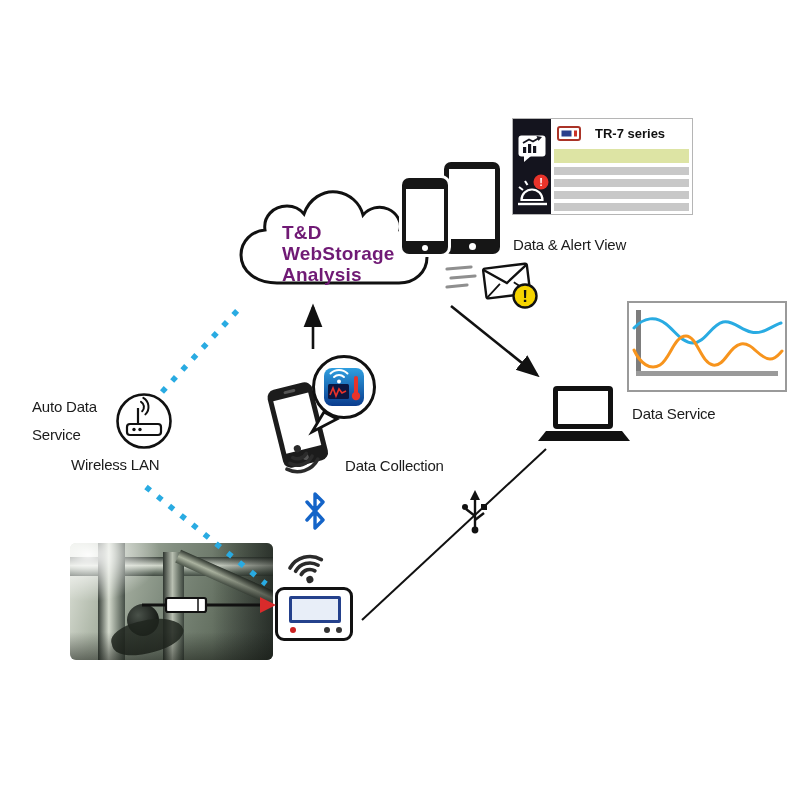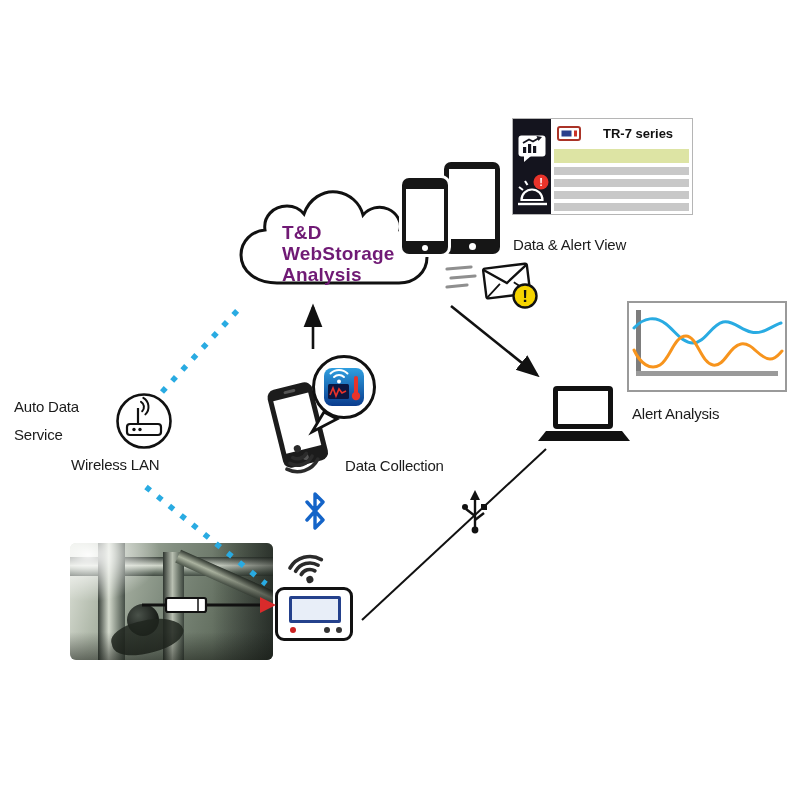--- a/index.html
+++ b/index.html
@@ -16,21 +16,21 @@
   .tablet { left: 444px; top: 162px; width: 56px; height: 92px; background: #161616; border-radius: 7px; }
   .tablet .screen { position: absolute; left: 5px; right: 5px; top: 7px; bottom: 15px; background: #fff; }
   .tablet .home { position: absolute; left: 50%; bottom: 4px; width: 7px; height: 7px; margin-left: -3.5px; border-radius: 50%; background: #fff; }
   .phone { left: 402px; top: 178px; width: 46px; height: 76px; background: #161616; border-radius: 7px; box-shadow: 0 0 0 3px #fff; }
   .phone .screen { position: absolute; left: 4px; right: 4px; top: 11px; bottom: 13px; background: #fff; }
   .phone .home { position: absolute; left: 50%; bottom: 3px; width: 6px; height: 6px; margin-left: -3px; border-radius: 50%; background: #fff; }
   
   .alert-panel { left: 512px; top: 118px; width: 181px; height: 97px; background: #fff; border: 1px solid #b5b5b5; }
   .alert-side { position: absolute; left: 0; top: 0; bottom: 0; width: 38px; background: #14141e; }
   .alert-main { position: absolute; left: 38px; right: 0; top: 0; bottom: 0; }
-  .alert-head { display: flex; align-items: center; gap: 22px; height: 29px; padding: 0 6px; }
+  .alert-head { display: flex; align-items: center; gap: 14px; height: 29px; padding: 0 6px; }
   .alert-head .name { font-size: 13px; font-weight: bold; color: #111; }
   .row-hl { height: 14px; margin: 1px 3px 0 3px; background: #dde4a4; }
   .row-g  { height: 8px;  margin: 4px 3px 0 3px; background: #c8c8c8; }
   
   .chart-panel { left: 627px; top: 301px; width: 160px; height: 91px; background: #fff; border: 2px solid #9a9a9a; }
   
   .logger { left: 275px; top: 587px; width: 78px; height: 54px; background: #fff; border: 3.5px solid #111; border-radius: 9px; }
   .logger .lcd { position: absolute; left: 11px; top: 6px; width: 52px; height: 27px; background: #e8eef8; border: 3px solid #24418c; border-radius: 2px; }
   .dotled { position: absolute; bottom: 5px; width: 6px; height: 6px; border-radius: 50%; }
   
@@ -165,23 +165,23 @@
       <path d="M5 25 C15 14 27 13 37 21 C47 29 53 40 64 40 C76 40 82 22 94 19 C104 17 112 27 122 29 C134 32 142 23 152 20" fill="none" stroke="#29abe2" stroke-width="3" stroke-linecap="round"></path>
       <path d="M5 47 C11 60 21 68 31 62 C41 56 45 33 57 33 C68 33 72 60 84 62 C96 64 100 43 112 41 C124 39 130 56 141 56 C147 56 150 51 153 48" fill="none" stroke="#f7941d" stroke-width="3" stroke-linecap="round"></path>
     </svg>
   </div>
 
   <svg class="abs" style="left:538px;top:386px" width="92" height="58" viewBox="0 0 92 58">
     <rect x="15" y="0" width="60" height="43" rx="4" fill="#111"></rect>
     <rect x="20" y="5" width="50" height="33" fill="#fff"></rect>
     <polygon points="8,45 84,45 92,55 0,55" fill="#111"></polygon>
   </svg>
-  <div class="label" style="left:632px;top:400px">Alert Analysis</div>
-
-  <div class="label" style="left:14px;top:393px">
+  <div class="label" style="left:632px;top:400px">Data Service</div>
+
+  <div class="label" style="left:32px;top:393px">
     <div>Auto Data</div>
     <div>Service</div>
   </div>
   <svg class="abs" style="left:114px;top:391px" width="60" height="60" viewBox="0 0 60 60">
     <circle cx="30" cy="30" r="26.5" fill="#fff" stroke="#111" stroke-width="2.6"></circle>
     <line x1="24" y1="34" x2="24" y2="17" stroke="#111" stroke-width="2.2"></line>
     <path d="M27 10.8 A6 6 0 0 1 28.2 20.2" fill="none" stroke="#111" stroke-width="2" stroke-linecap="round"></path>
     <path d="M29.3 6.9 A10.5 10.5 0 0 1 31.4 23.4" fill="none" stroke="#111" stroke-width="2" stroke-linecap="round"></path>
     <rect x="13" y="33" width="34" height="11" rx="3" fill="#fff" stroke="#111" stroke-width="2.2"></rect>
     <circle cx="20" cy="38.5" r="1.7" fill="#111"></circle>

